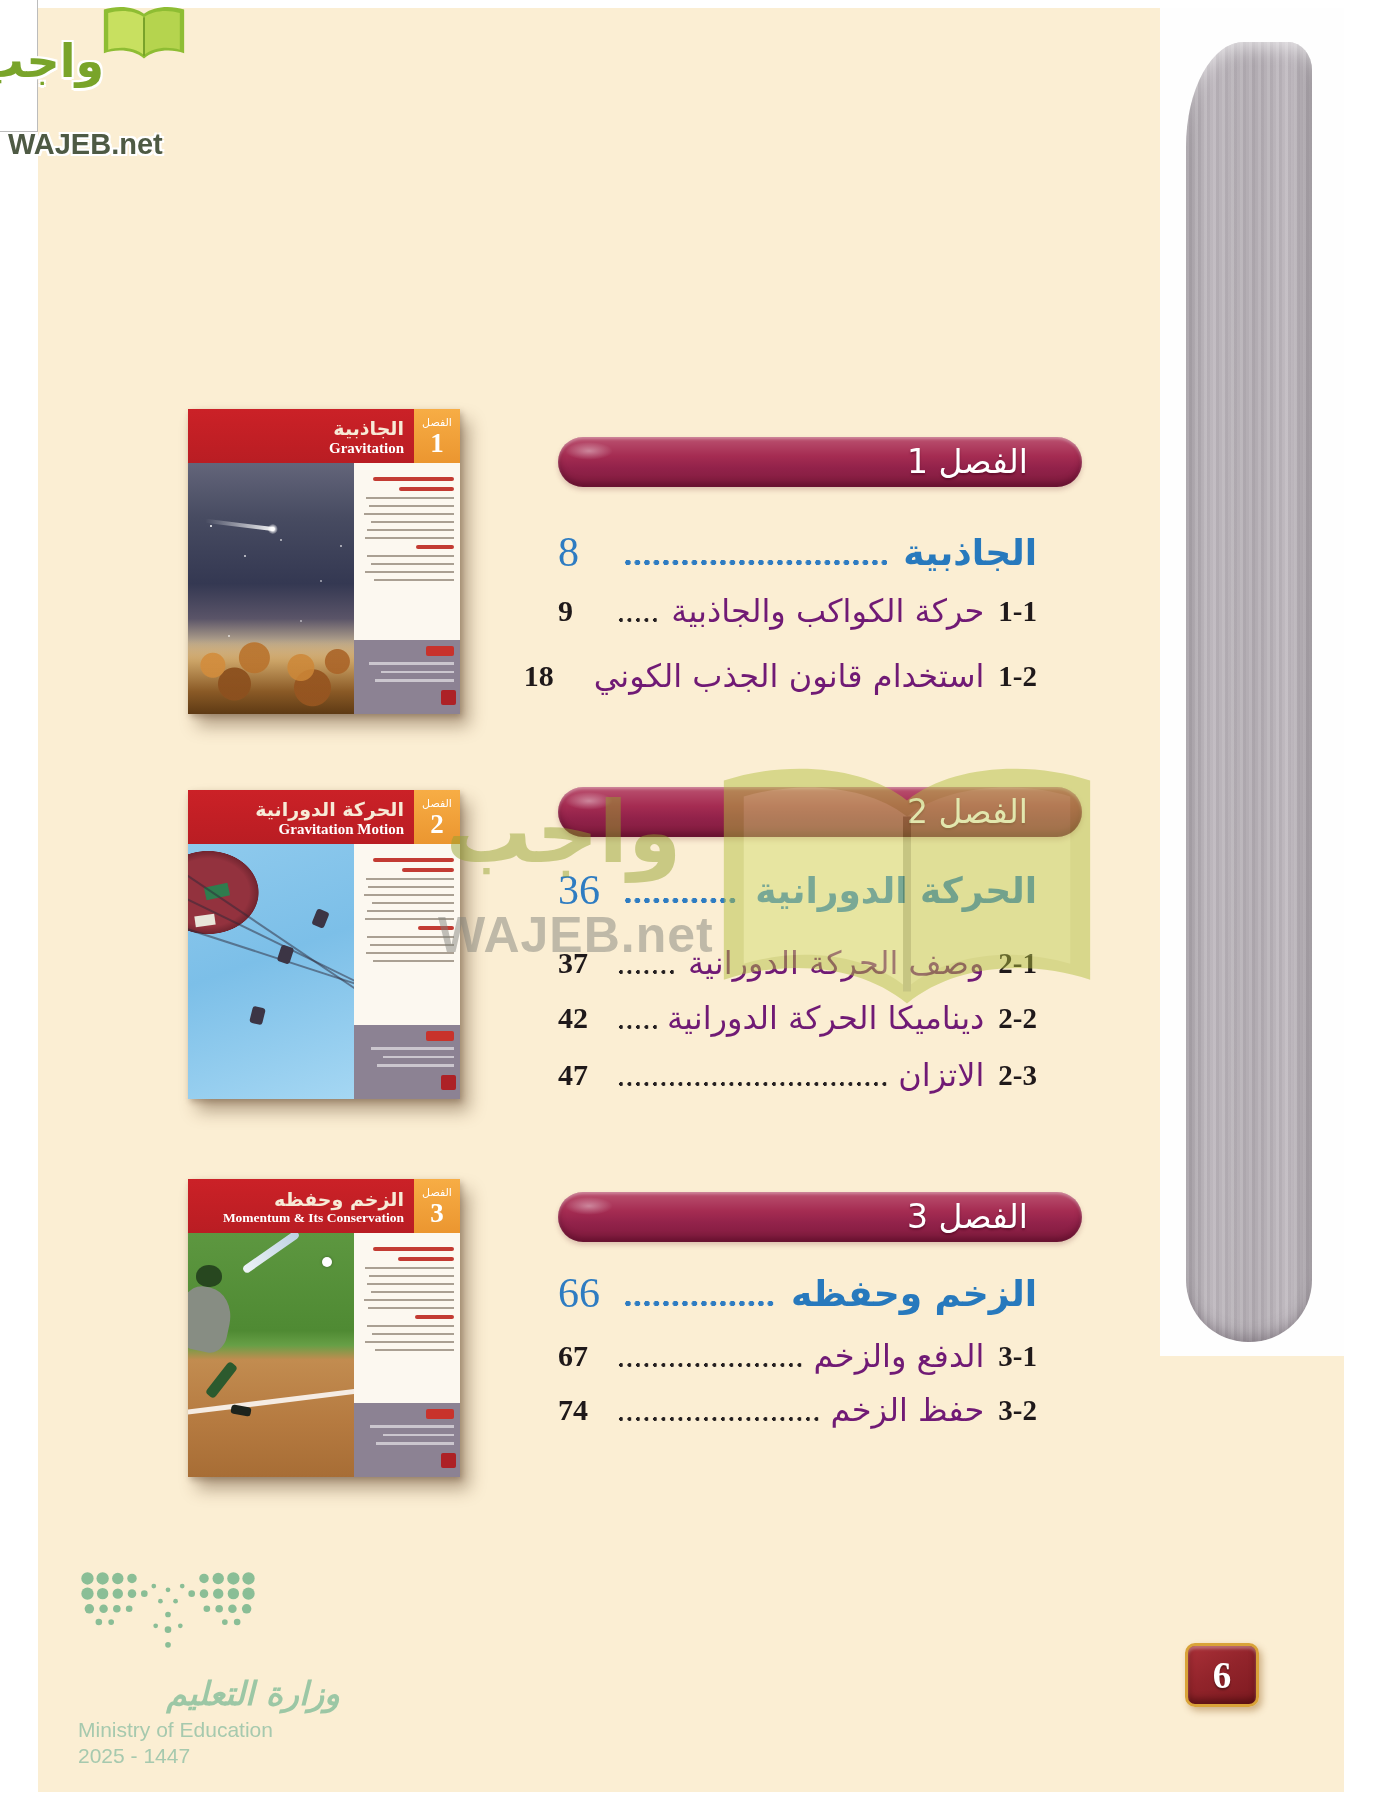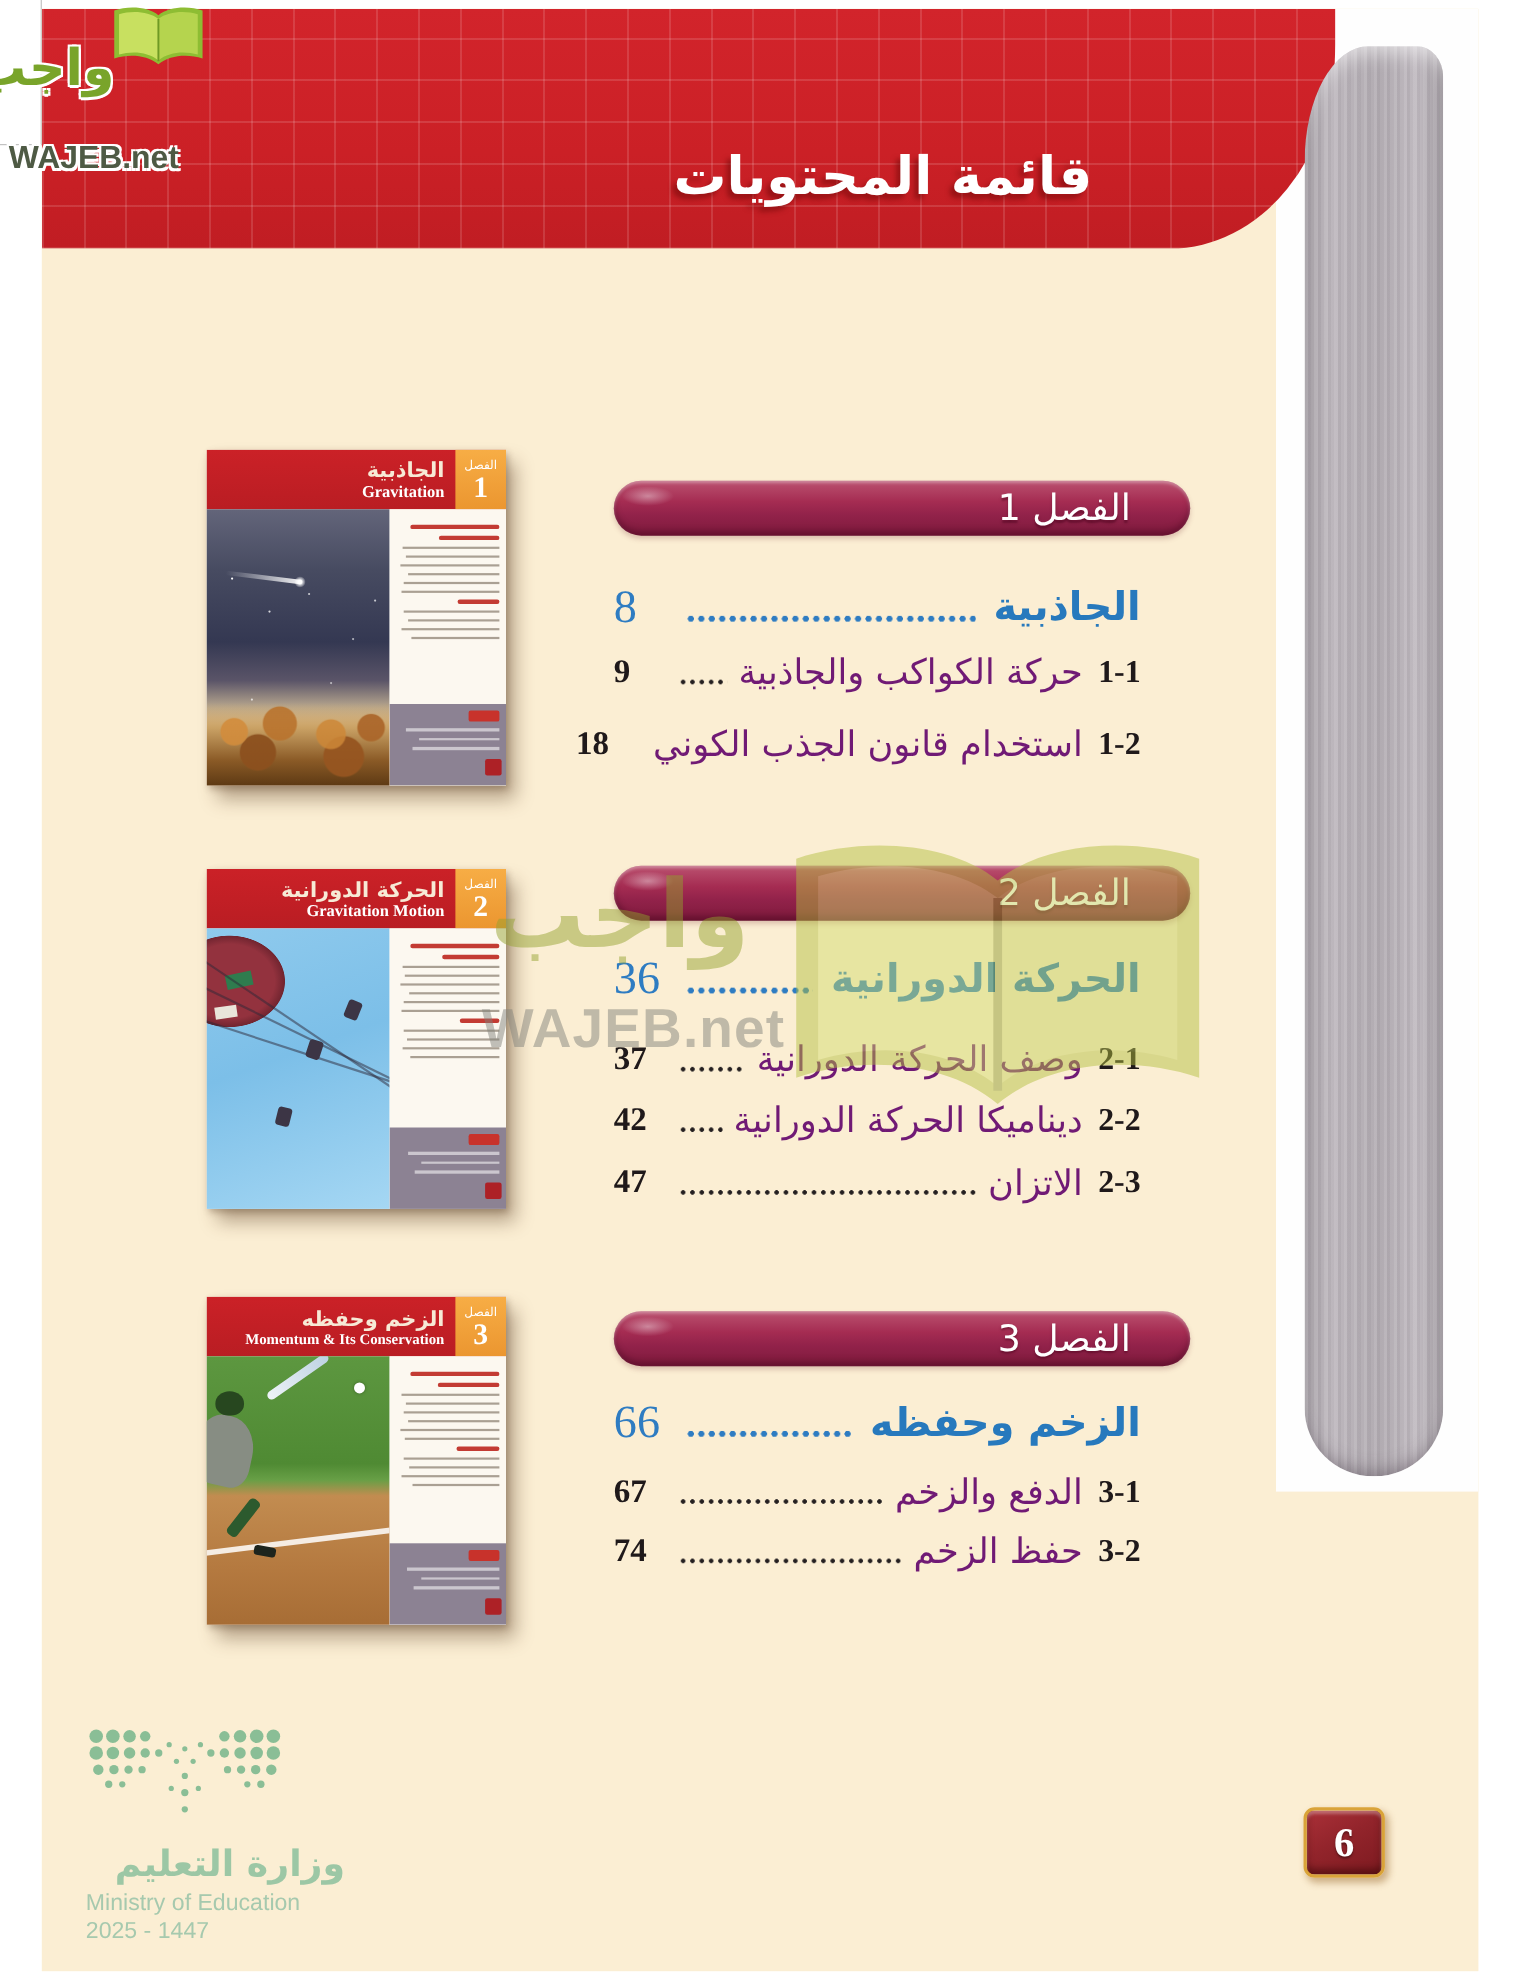--- a/index.html
+++ b/index.html
@@ -193,21 +193,21 @@
     font-family:"Liberation Sans",sans-serif;
     text-shadow:2px 2px 0 #fff,-2px -2px 0 #fff,2px -2px 0 #fff,-2px 2px 0 #fff;
   }
   .wm-center { position:absolute; left:398px; top:748px; width:700px; height:310px; opacity:.48; z-index:55; pointer-events:none; }
   .wm-book-l { position:absolute; left:252px; top:0; width:438px; height:300px; }
   .wm-ar-l { position:absolute; left:0; top:26px; width:255px; text-align:center; font-size:86px; font-weight:bold; color:#93a22e; direction:rtl; }
   .wm-en-l { position:absolute; left:2px; top:150px; font-size:50px; font-weight:bold; color:#80817a; font-family:"Liberation Sans",sans-serif; letter-spacing:1px; }
   
   .moe { position:absolute; left:22px; top:1560px; width:280px; }
   .moe svg { margin-left:18px; }
-  .moe-ar { display:block; margin-top:10px; padding-left:18px; font-size:33px; font-weight:bold; color:#9cc7a5; direction:rtl; text-align:center; }
+  .moe-ar { display:block; margin-top:10px; padding-left:18px; font-size:33px; font-weight:bold; color:#9cc7a5; direction:rtl; text-align:right;font-style:italic; }
   .moe-en { display:block; padding-left:18px; font-size:21px; color:#a6c9ae; margin-top:5px; font-family:"Liberation Sans",sans-serif; }
   .moe-yr { display:block; padding-left:18px; font-size:21px; color:#a6c9ae; margin-top:2px; font-family:"Liberation Sans",sans-serif; }
   .badge {
     position:absolute; left:1147px; top:1635px; width:74px; height:64px; border-radius:10px;
     background:linear-gradient(150deg,#aa3038 0%,#92242b 45%,#7d1a20 100%);
     border:3px solid #d9a339;
     box-shadow:inset 0 3px 3px rgba(255,255,255,.3), inset 0 -5px 7px rgba(40,0,0,.45), 3px 4px 7px rgba(150,100,40,.45);
     display:flex; align-items:center; justify-content:center;
   }
   .badge span { font-family:"Liberation Serif",serif; font-weight:bold; font-size:37px; color:#fff; text-shadow:0 2px 2px rgba(0,0,0,.4); }
@@ -217,23 +217,20 @@
 
 <div class="page">
 
   <div class="cm-v"></div>
   <div class="cm-h"></div>
 
   <div class="card">
 
     <div class="white-band"></div>
 
-    <div class="red-band">
-      <div class="band-title">قائمة المحتويات</div>
-    </div>
 
     <div class="gray-strip"></div>
 
     <div class="thumb" id="thumb1">
       <div class="thumb-hd">
         <div class="tab">
           <span class="tab-w">الفصل</span>
           <span class="tab-n">1</span>
         </div>
         <div class="hd-titles">

